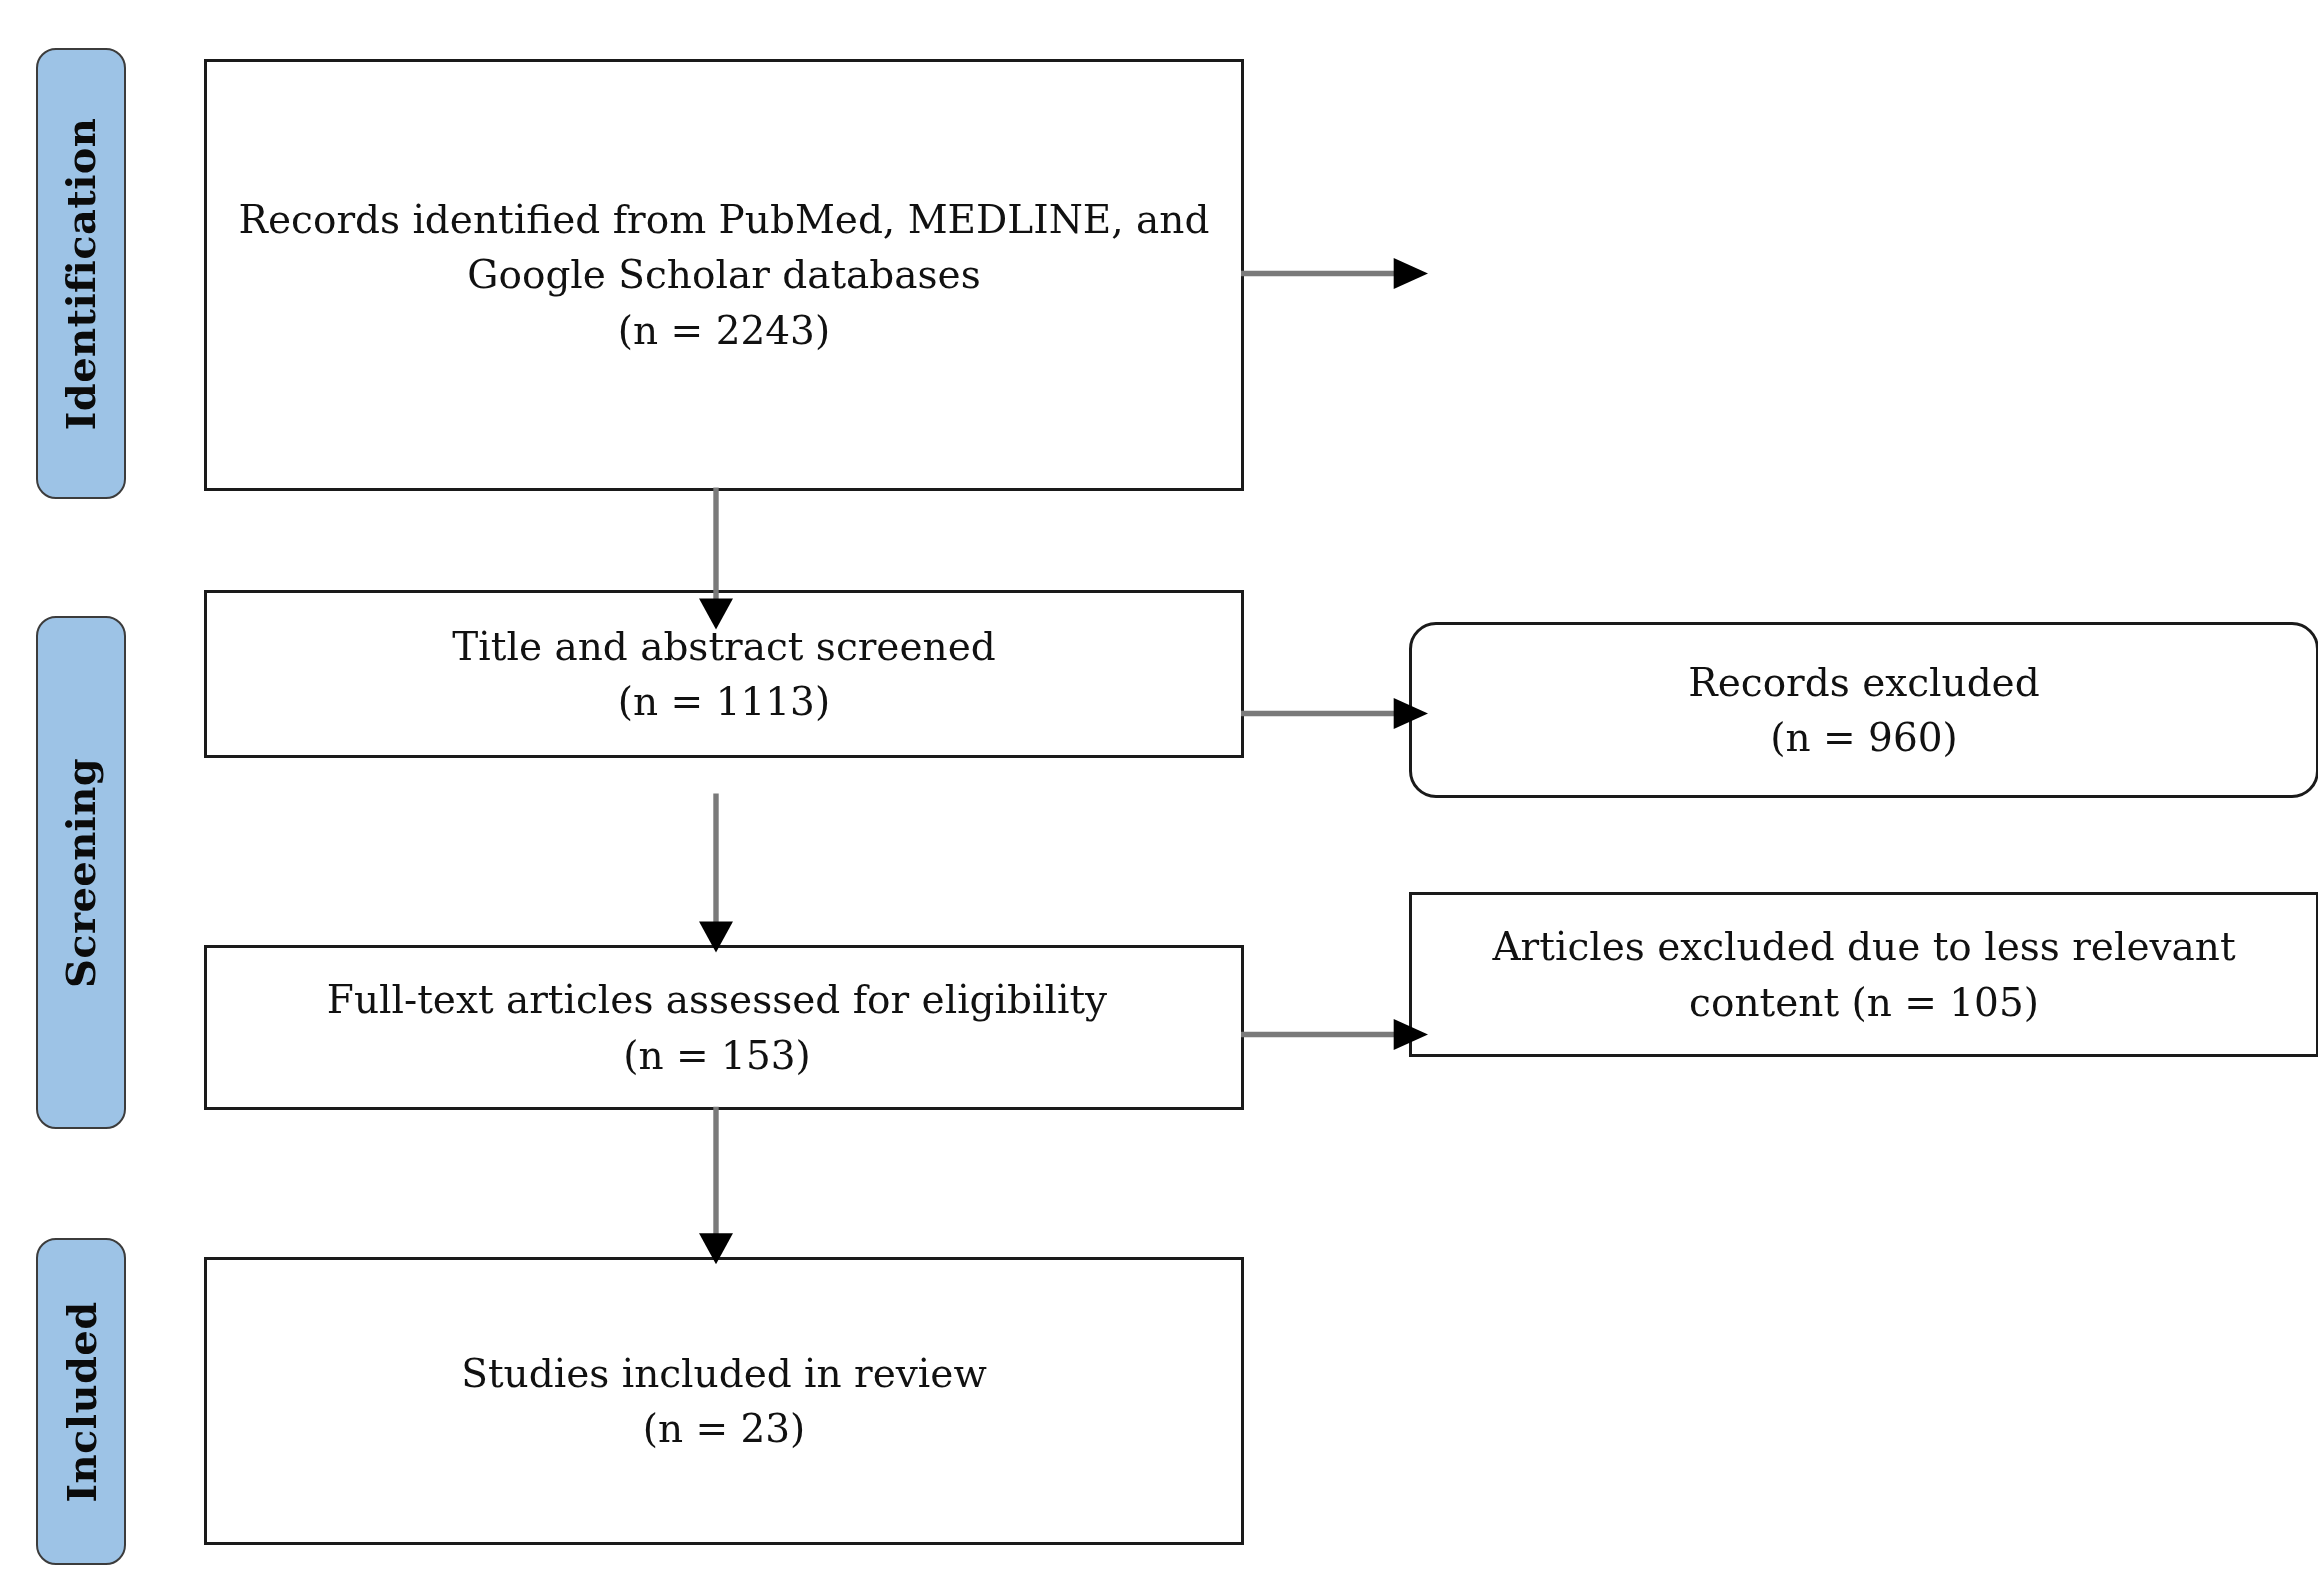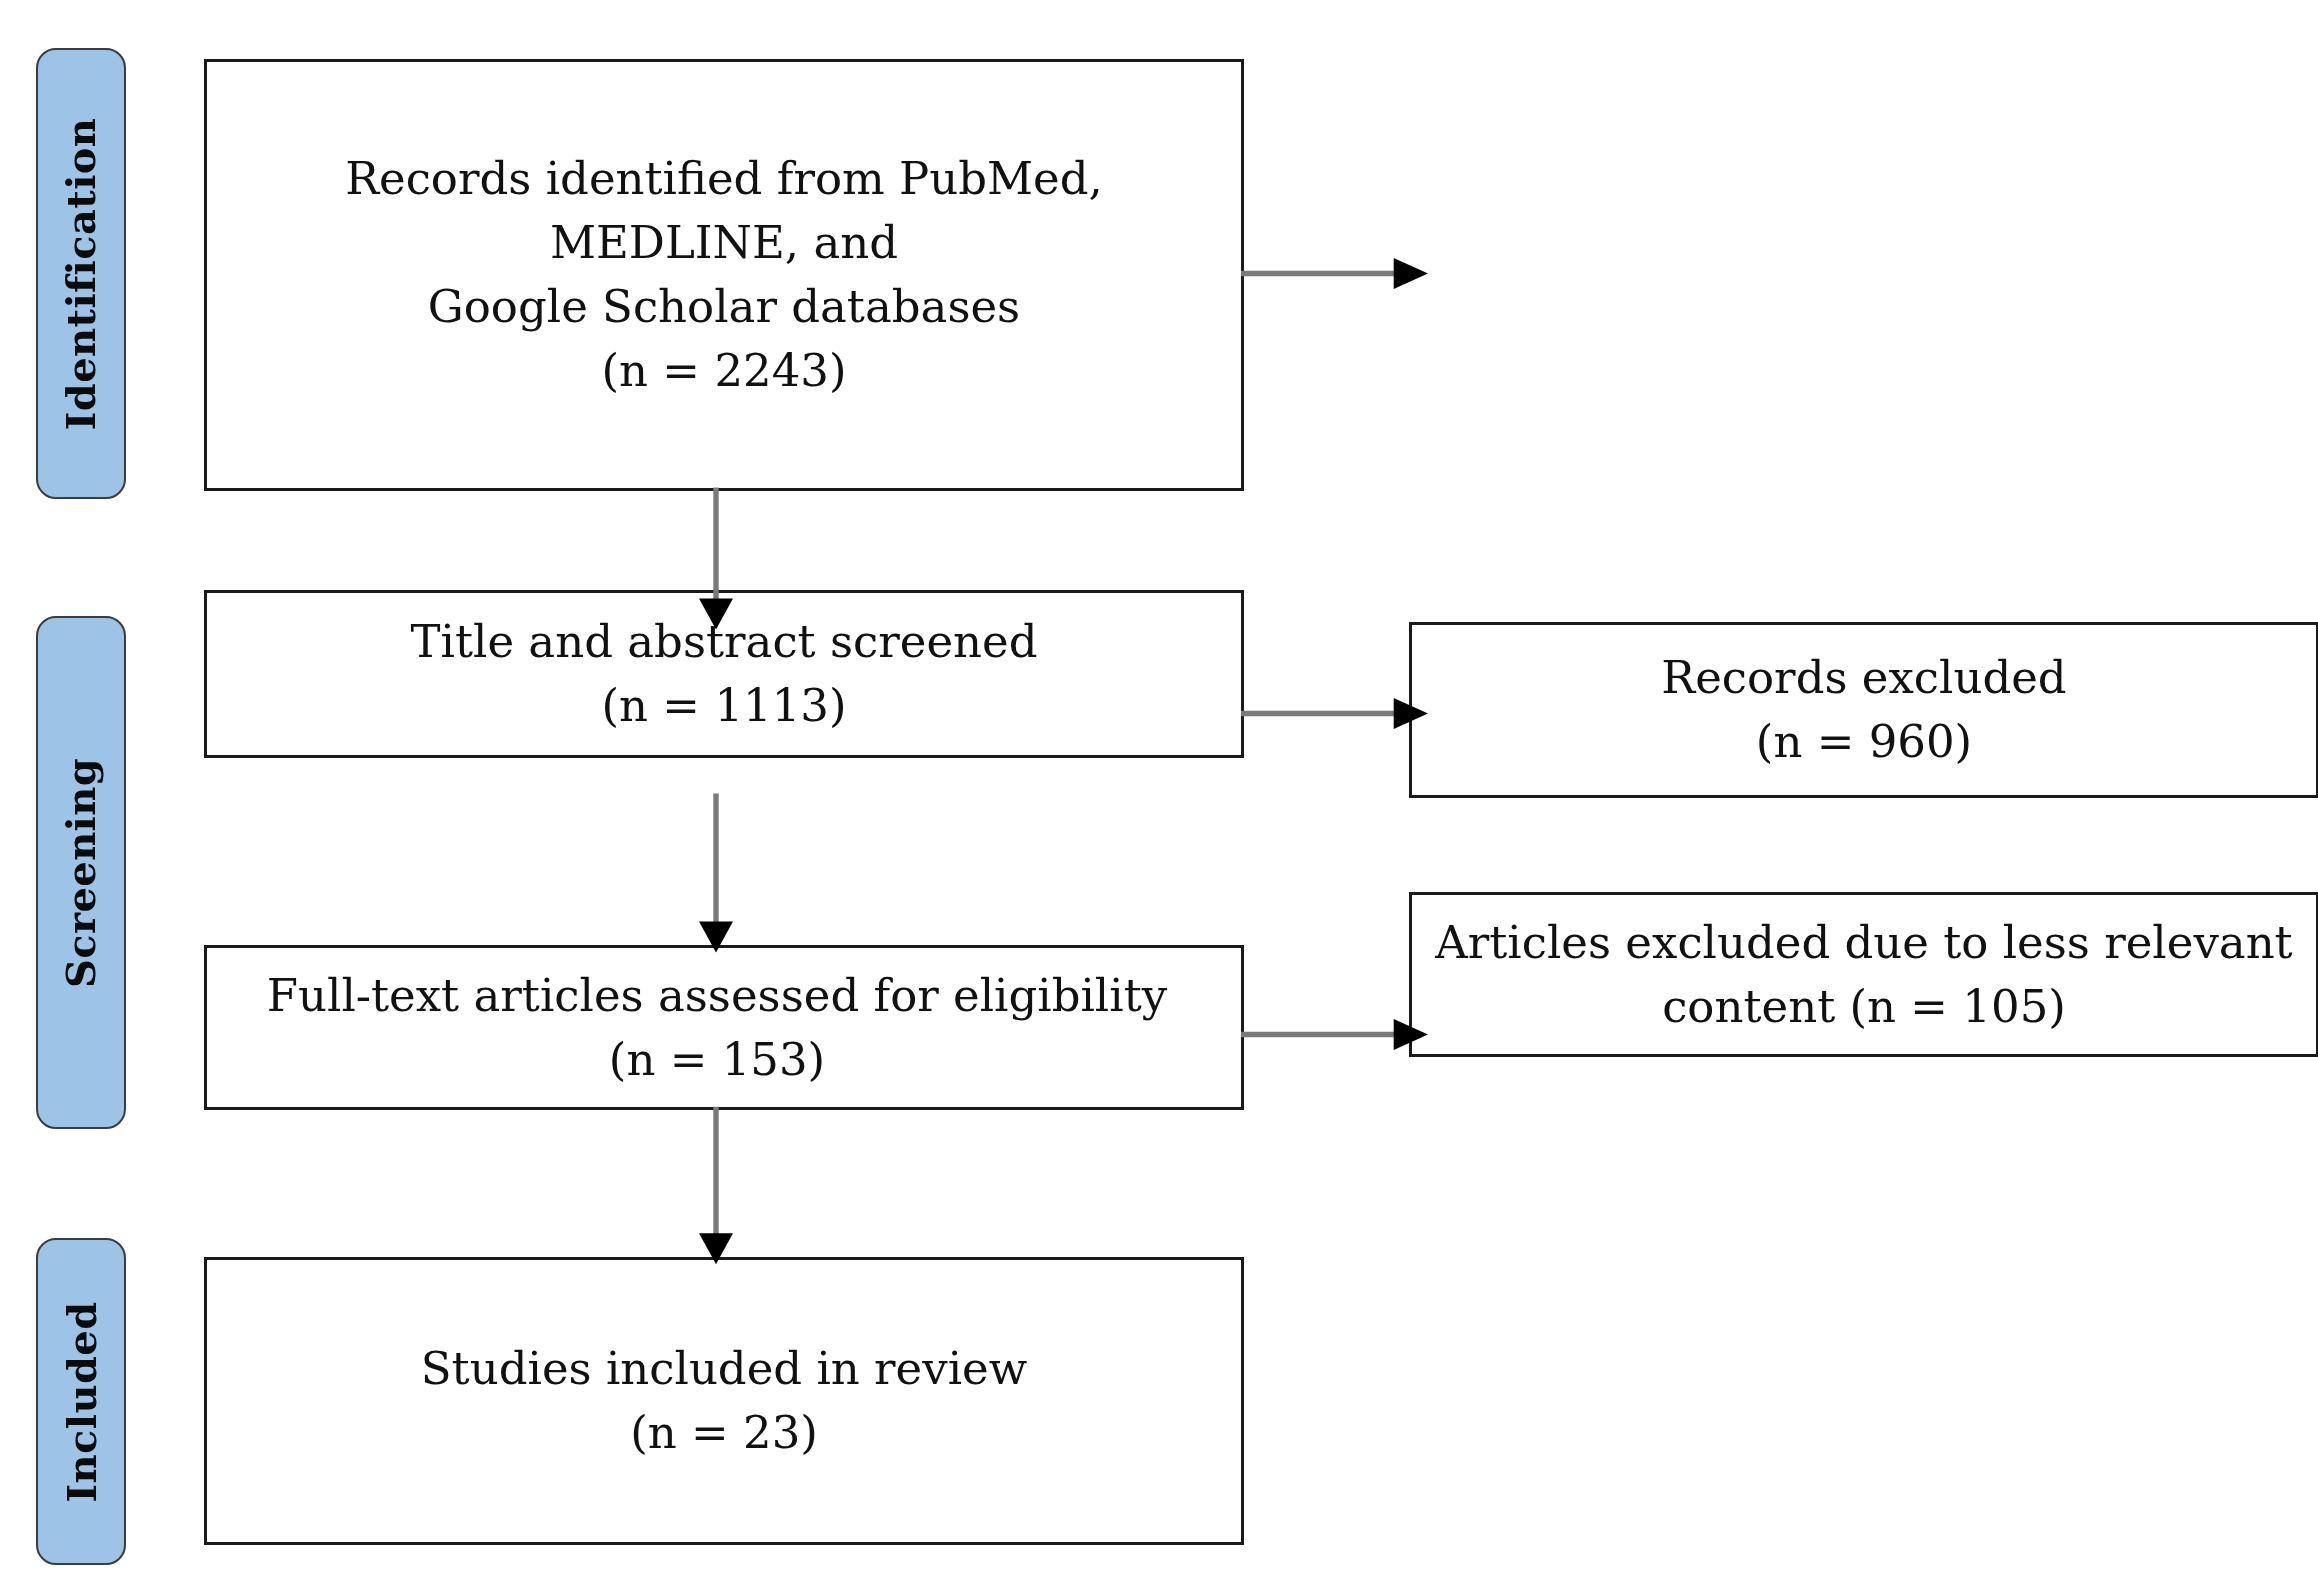--- a/index.html
+++ b/index.html
@@ -55,34 +55,34 @@
     background: #ffffff;
     border: 3.1px solid #1a1a1a;
     display: flex;
     align-items: center;
     justify-content: center;
     padding: 7.8px 22px;
   }
   .flow-box-text {
     text-align: center;
     font-family: "DejaVu Serif", "Liberation Serif", serif;
-    font-size: 45px;
+    font-size: 39px;
     line-height: 1.42;
     color: #111111;
     white-space: pre-line;
   }
 
   
   #box-identified   { left: 204px;  top: 59px;   width: 1040px; height: 432px; }
   #box-screened     { left: 204px;  top: 590px;  width: 1040px; height: 168px; }
   #box-fulltext     { left: 204px;  top: 945px; width: 1040px; height: 165px; padding-left: 8px; }
   #box-included     { left: 204px;  top: 1257px; width: 1040px; height: 288px; }
   
   #box-removed      { left: 1409px; top: 59px;   width: 910px; height: 432px; }
-  #box-excluded     { left: 1409px; top: 622px;  width: 910px; height: 176px; }
+  #box-excluded     { left: 1409px; top: 622px;  width: 910px; height: 176px; border-radius: 27px; }
   #box-artexcluded  { left: 1409px; top: 892px; width: 910px; height: 165px; }
 
   
   .arrow-svg {
     position: absolute;
     overflow: visible;
     pointer-events: none;
   }
   .arrow-line {
     stroke: #7a7a7a;

